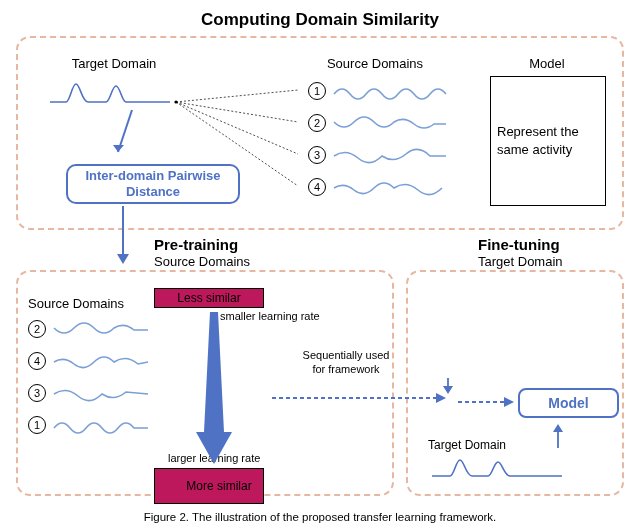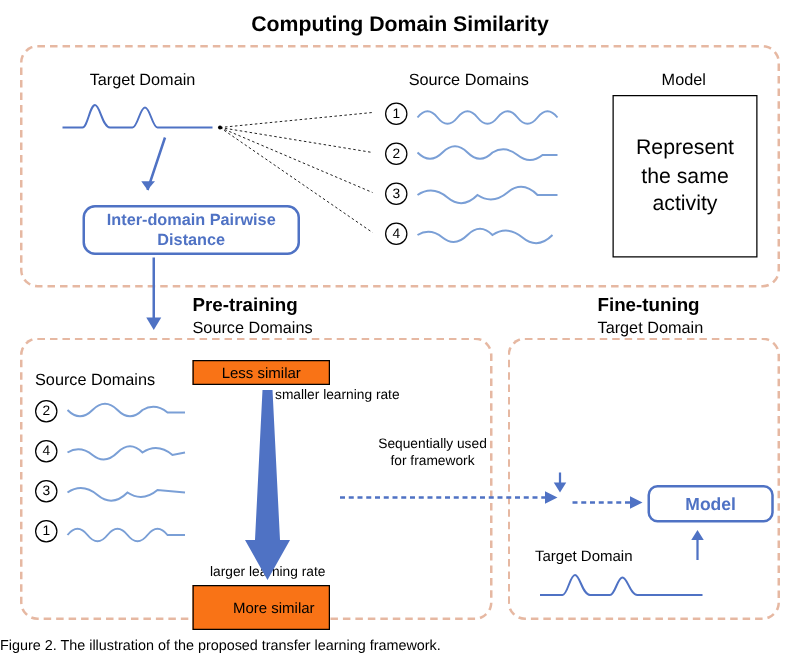--- a/index.html
+++ b/index.html
@@ -102,32 +102,32 @@
     display:flex; align-items:center; justify-content:center;
     line-height: 1.2;
     margin-left: 38px;
   }
   .label-box {
     position: absolute;
     left: 490px; top: 76px;
     width: 116px; height: 130px;
     border: 1.4px solid #000;
     display:flex; align-items:center; justify-content:center;
-    text-align:center;
-    font-size: 17px;
+    text-align:left;
+    font-size: 13px;
     padding: 6px;
     line-height: 1.35;
   }
   .sim-box {
     position: absolute;
     border: 1.4px solid #000;
     font-size: 12px;
     text-align: center;
     display:flex; align-items:center; justify-content:center;
-    background: #f97316;
+    background: #be185d;
   }
   .sim-less { left: 154px; top: 288px; width: 110px; height: 20px; }
   .sim-more { left: 154px; top: 468px; width: 110px; height: 36px; padding-left: 20px; }
   .fat-arrow {
     position:absolute;
     left: 196px; top: 312px;
     width: 36px; height: 152px;
   }
   .tiny-text {
     position:absolute;
@@ -141,21 +141,21 @@
     border: 2.5px solid #4f72c4;
     border-radius: 8px;
     color:#4f72c4;
     font-weight:bold;
     font-size:14px;
     display:flex; align-items:center; justify-content:center;
   }
   .caption {
     position:absolute;
     left:0; right:0; bottom:2px;
-    text-align:left;
+    text-align:center;
     font-size:11.5px;
   }
 </style>
 </head>
 <body>
 
 <div class="page-title">Computing Domain Similarity</div>
 
 <div class="panel panel-top"></div>
 

